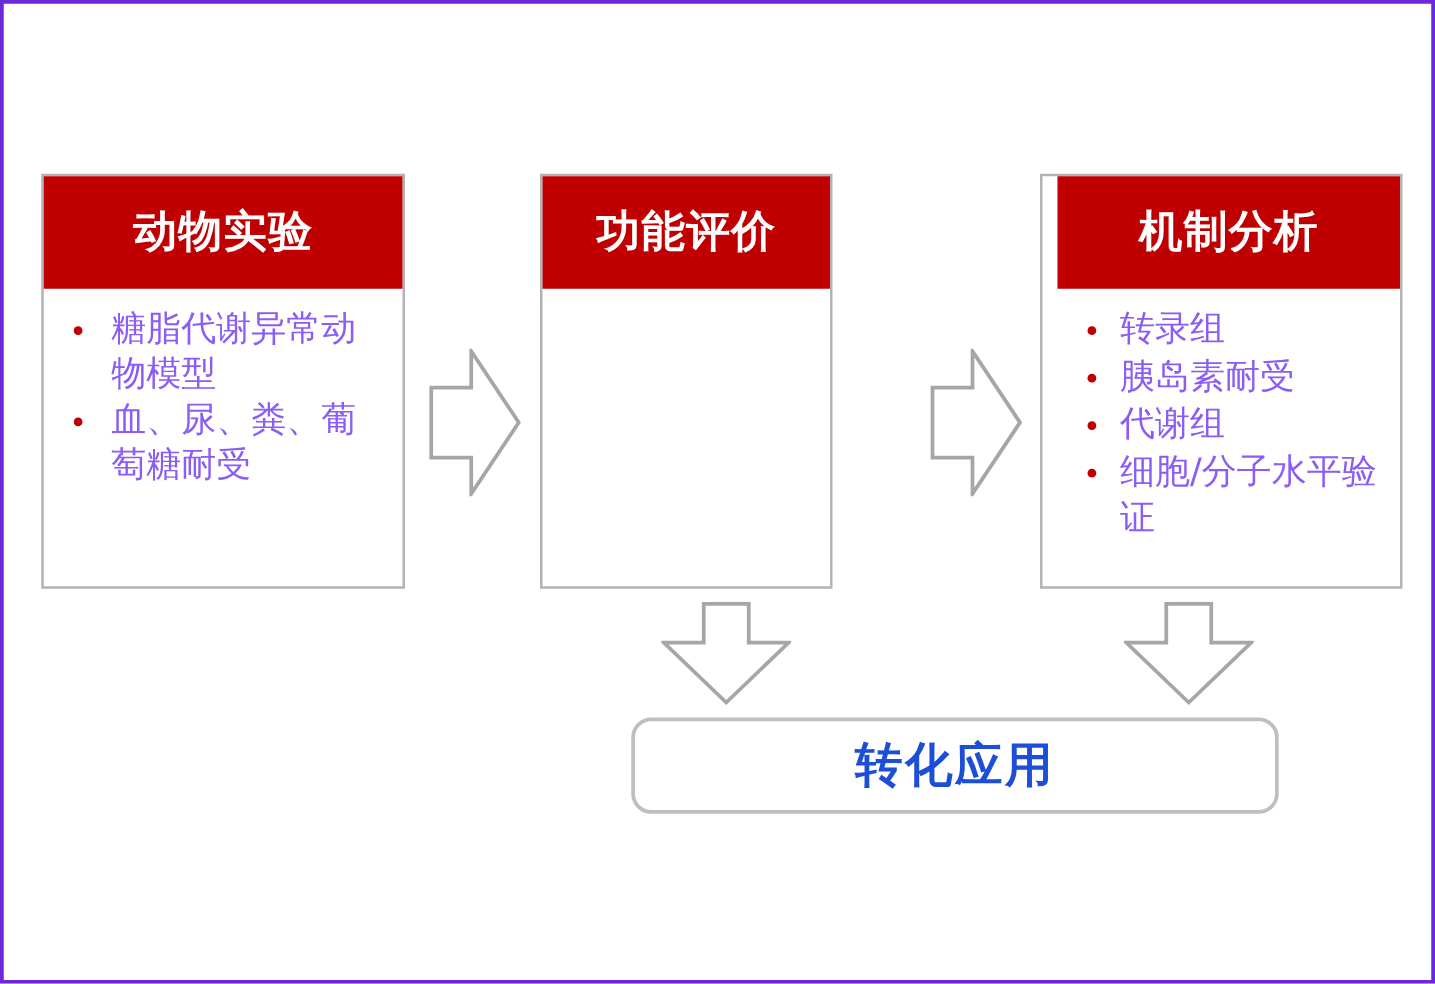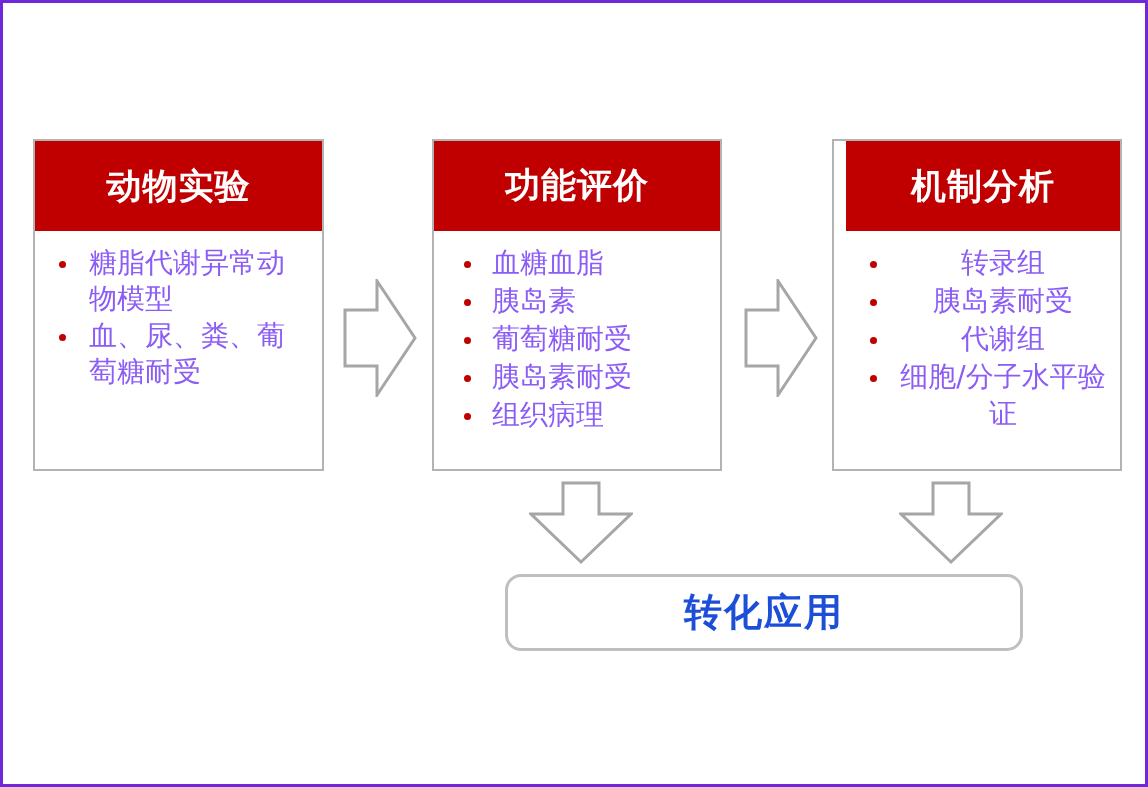--- a/index.html
+++ b/index.html
@@ -66,28 +66,28 @@
     left: 12px;
     top: 16px;
     width: 7px;
     height: 7px;
     border-radius: 50%;
     background: #c00000;
   }
 
   
   #box-1 { left: 30px;  top: 136px; width: 291px; height: 332px; }
-  #box-2 { left: 429px; top: 136px; width: 290px; height: 332px; font-family: Liberation Serif, serif; }
+  #box-2 { left: 429px; top: 136px; width: 234px; height: 332px; }
   #box-3 { left: 829px; top: 136px; width: 290px; height: 332px; padding-left: 12px; }
 
   #box-1 .bullet-item { padding-left: 44px; line-height: 1.30; margin-bottom: 0px; }
   #box-1 .bullet-item::before { left: 14px; top: 16px; }
   #box-2 .bullet-item { padding-left: 48px; }
   #box-2 .bullet-item::before { left: 20px; }
-  #box-3 .bullet-item { padding-left: 40px; text-align: center; }
+  #box-3 .bullet-item { padding-left: 40px; }
   #box-3 .bullet-item::before { left: 14px; }
 
   
   .arrow {
     position: absolute;
   }
   .arrow svg { display: block; }
 
   #arrow-right-1 { left: 340px; top: 276px; width: 74px; height: 118px; }
   #arrow-right-2 { left: 741px; top: 276px; width: 74px; height: 118px; }
@@ -133,29 +133,20 @@
   </div>
 
   <div class="arrow" id="arrow-right-1">
     <svg width="74" height="118" viewBox="0 0 74 118" xmlns="http://www.w3.org/2000/svg">
       <polygon points="2,31 34,31 34,2 72,59 34,116 34,87 2,87" fill="#ffffff" stroke="#a6a6a6" stroke-width="3" stroke-linejoin="miter"></polygon>
     </svg>
   </div>
 
   <div class="stage-box" id="box-2">
     <div class="stage-header">功能评价</div>
-    <div class="stage-body">
-      <ul class="bullet-list">
-        <li class="bullet-item">血糖血脂</li>
-        <li class="bullet-item">胰岛素</li>
-        <li class="bullet-item">葡萄糖耐受</li>
-        <li class="bullet-item">胰岛素耐受</li>
-        <li class="bullet-item">组织病理</li>
-      </ul>
-    </div>
   </div>
 
   <div class="arrow" id="arrow-right-2">
     <svg width="74" height="118" viewBox="0 0 74 118" xmlns="http://www.w3.org/2000/svg">
       <polygon points="2,31 34,31 34,2 72,59 34,116 34,87 2,87" fill="#ffffff" stroke="#a6a6a6" stroke-width="3" stroke-linejoin="miter"></polygon>
     </svg>
   </div>
 
   <div class="stage-box" id="box-3">
     <div class="stage-header">机制分析</div>

